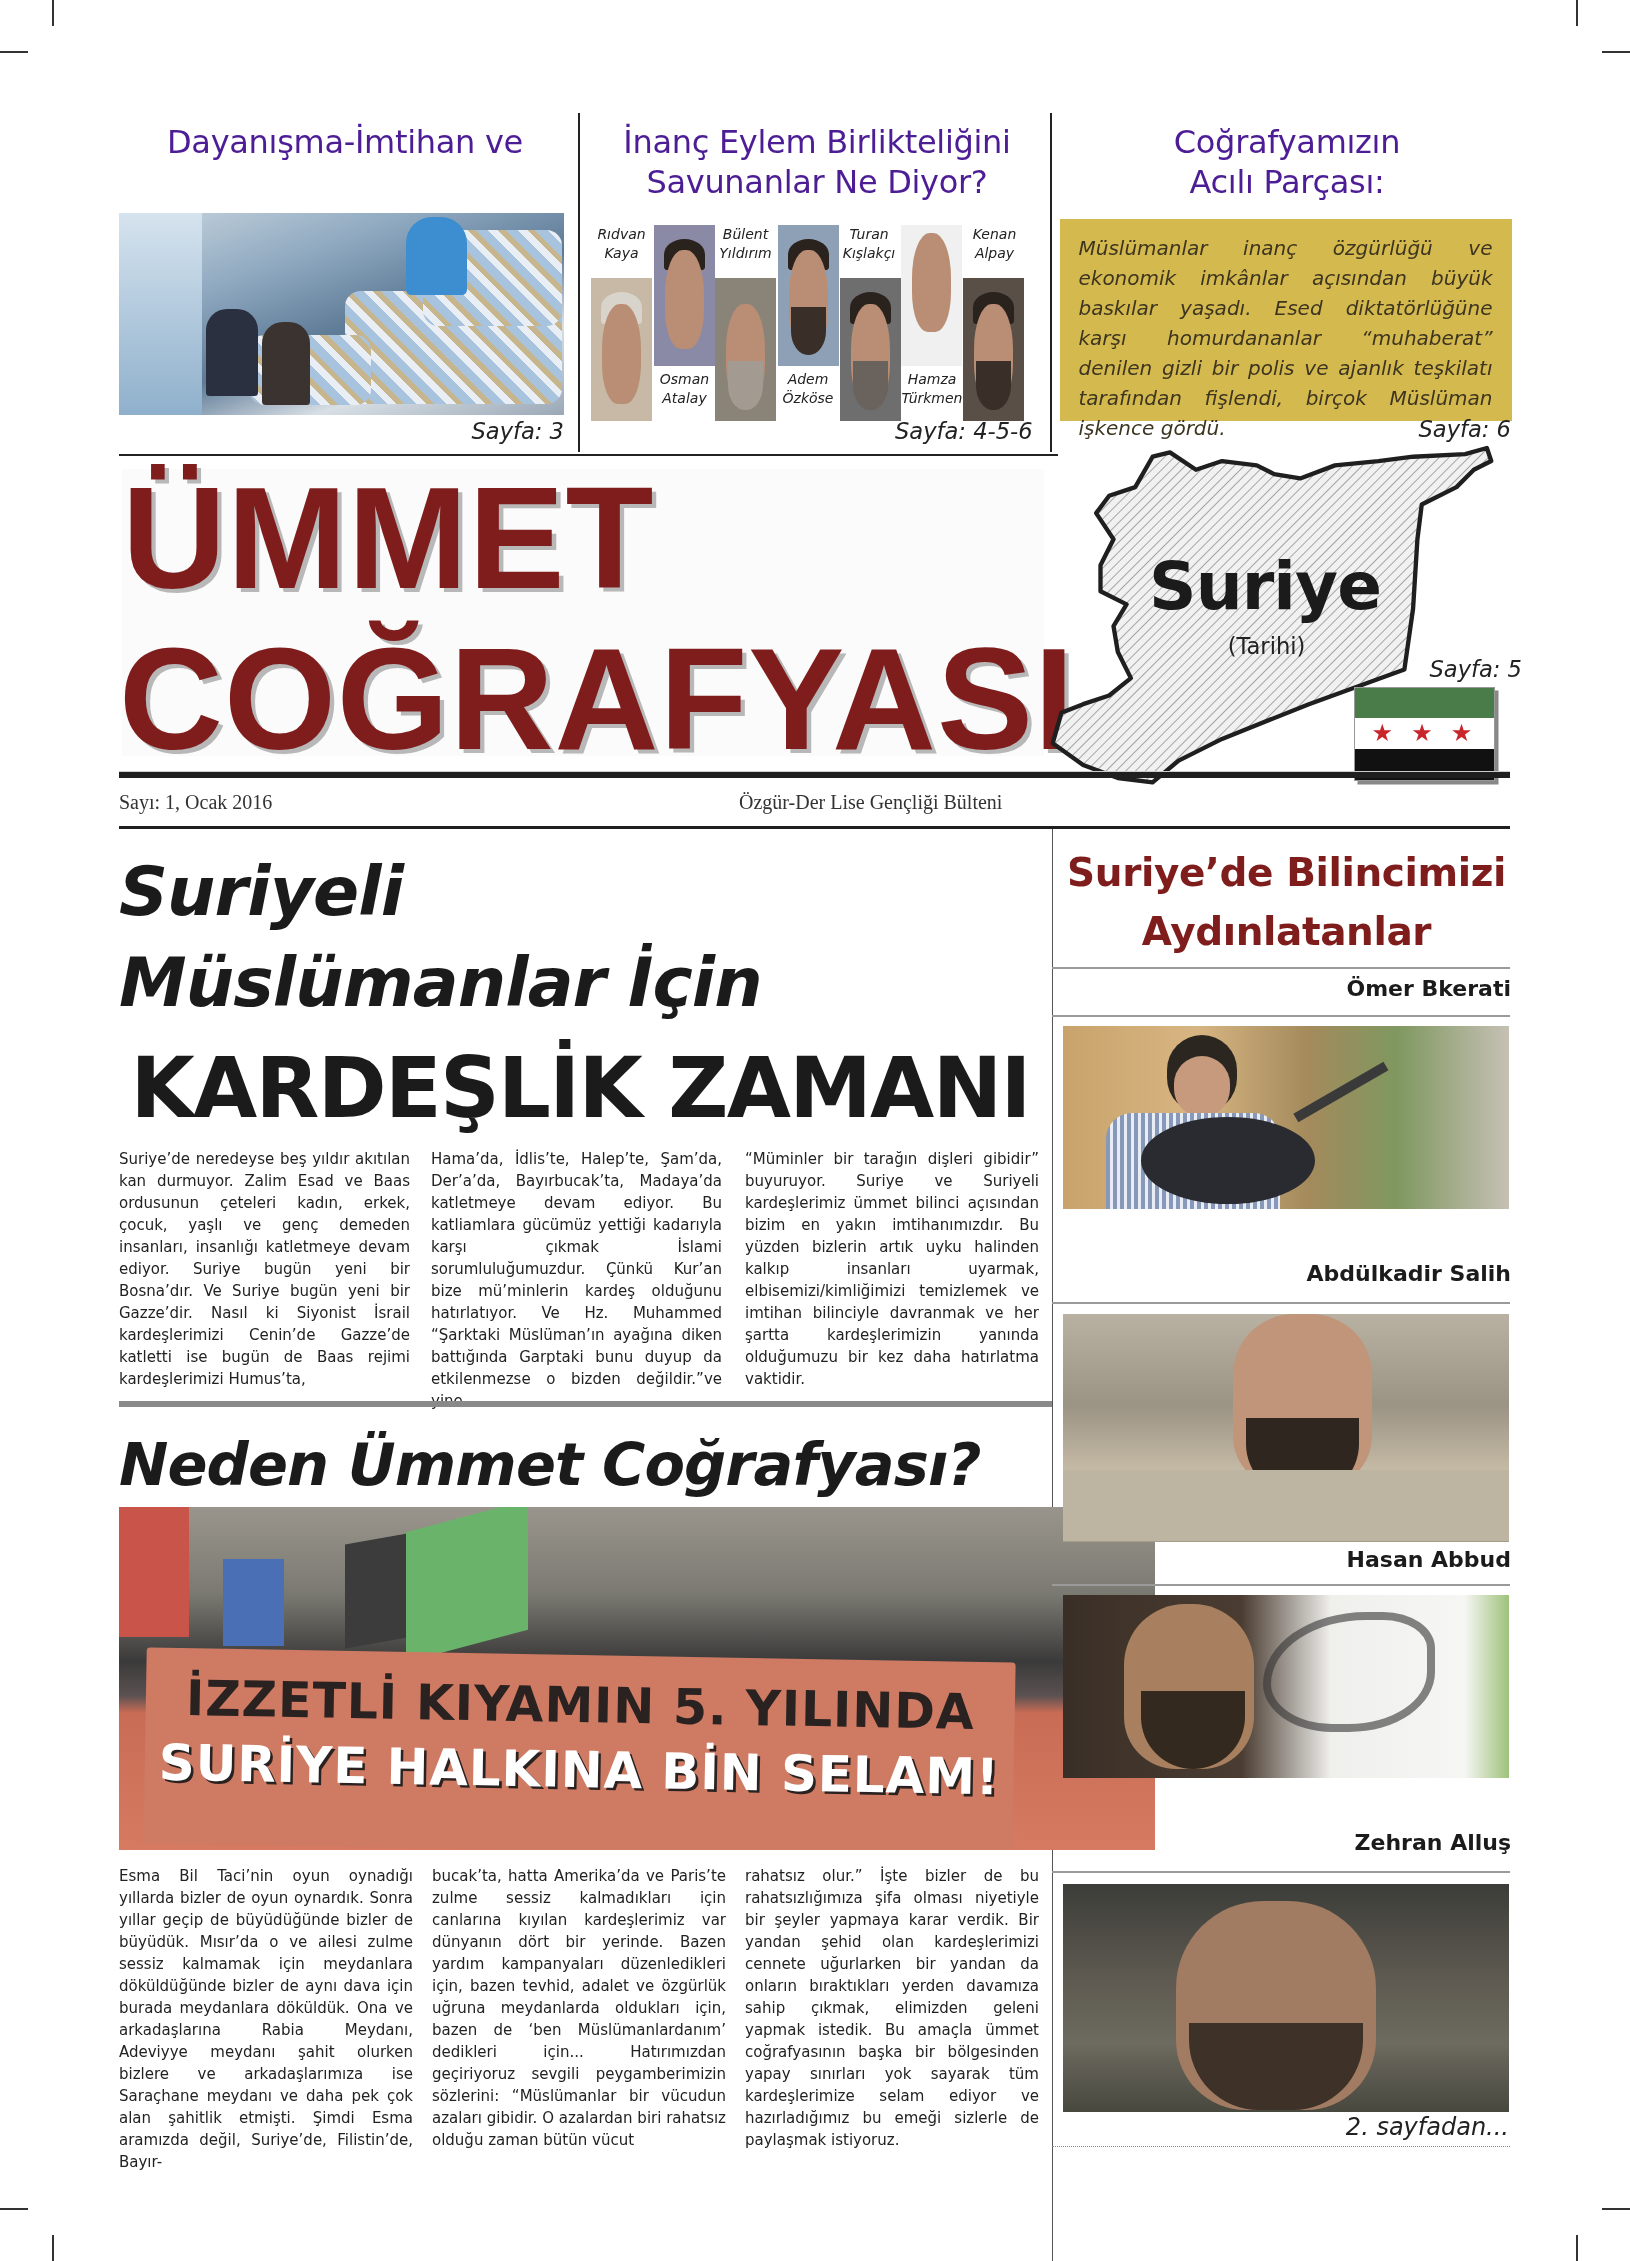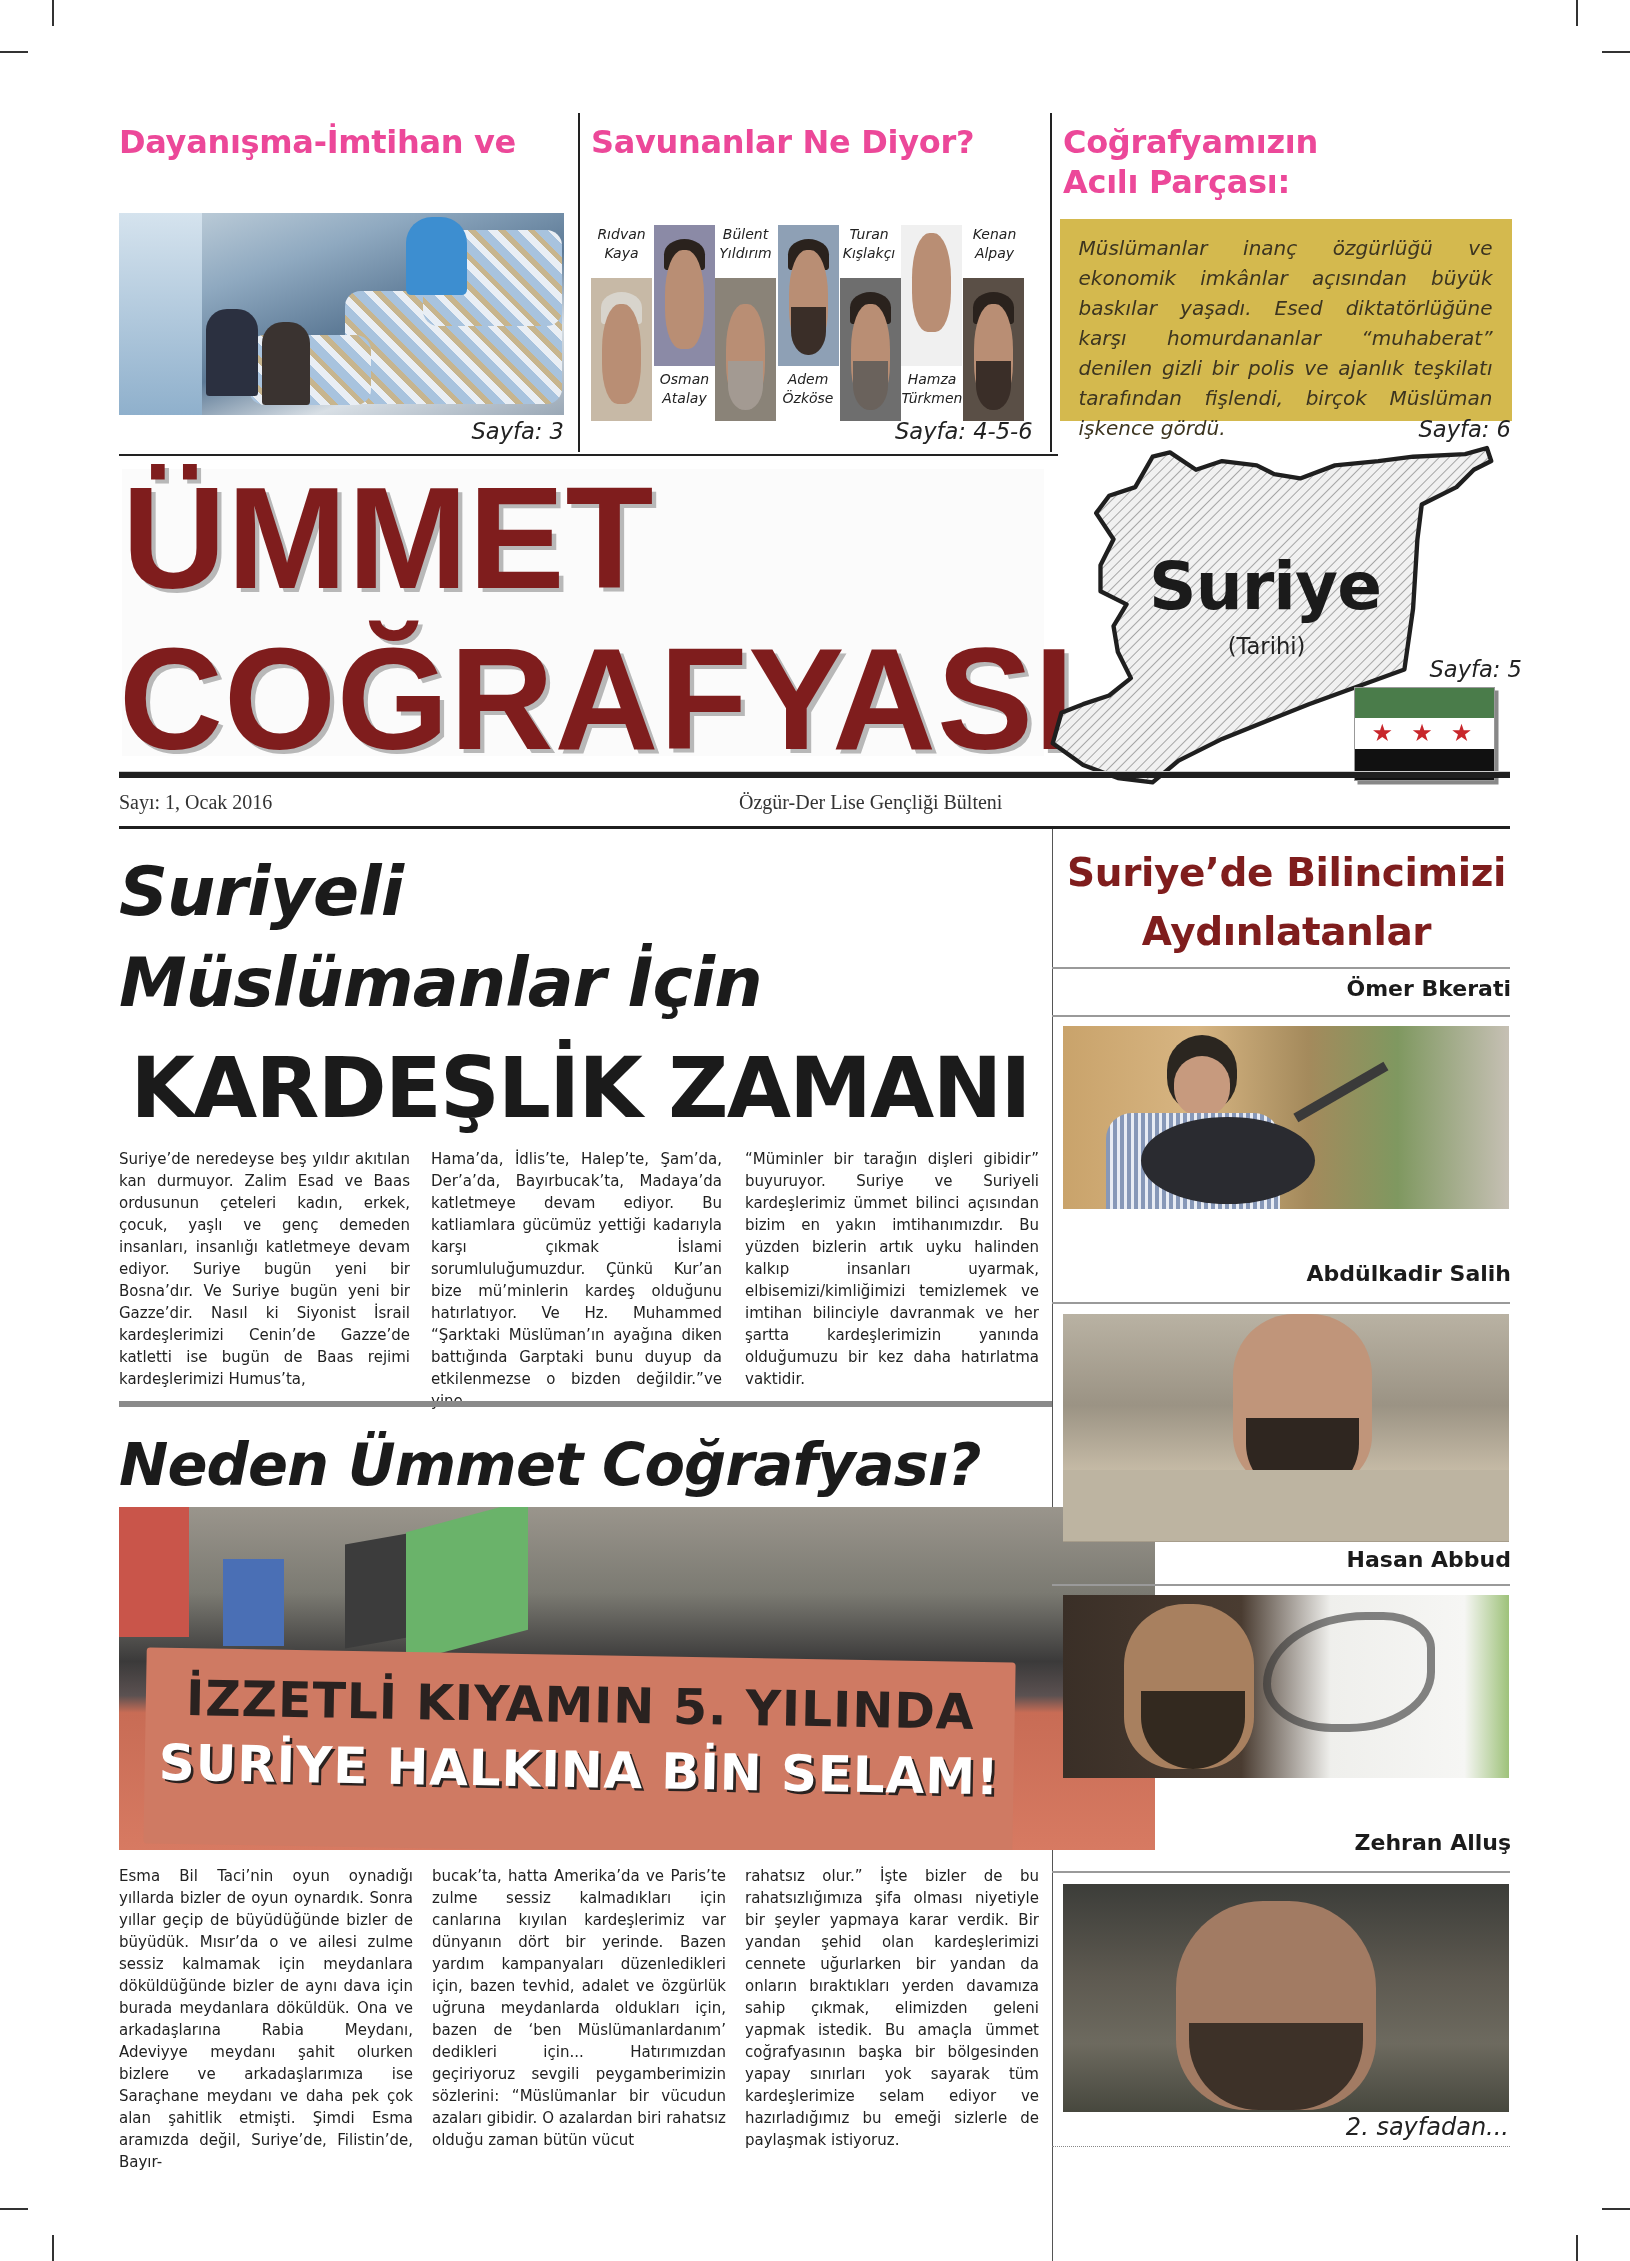--- a/index.html
+++ b/index.html
@@ -3,21 +3,21 @@
 <meta charset="utf-8">
 <style>
   html, body { margin: 0; padding: 0; background: #ffffff; }
   body { width: 1630px; height: 2261px; position: relative; overflow: hidden;
          font-family: "DejaVu Sans", sans-serif; color: #1a1a1a; }
   .abs { position: absolute; }
   .crop { position: absolute; background: #333; }
   .sans { font-family: "DejaVu Sans", sans-serif; }
 
   
-  .teaser-title { font-family: "DejaVu Sans", sans-serif; font-weight: bold; font-size: 32px; line-height: 40px; letter-spacing: -0.3px; color: #ec4899; }
+  .teaser-title { font-family: "DejaVu Sans", sans-serif; font-weight: normal; font-size: 32px; line-height: 40px; letter-spacing: -0.3px; color: #4c1d95; text-align: center; }
   .sayfa { font-family: "DejaVu Sans", sans-serif; font-style: italic; font-size: 22.6px; color: #222; text-align: right; }
   .vrule { position: absolute; width: 1.7px; background: #222; }
   .hrule { position: absolute; height: 1.7px; background: #222; }
 
   .photo { position: absolute; overflow: hidden; }
   .ph-people { background: linear-gradient(160deg,#c9d6df 0%,#8fa9c0 30%,#5d7a96 55%,#d8dfe5 75%,#9aa8b6 100%); }
   .ph-people .blanket { position:absolute; border-radius: 15.6px; background: repeating-linear-gradient(45deg,#a8c3de 0 8.7px,#e9eef4 8.7px 15.6px,#c7b58e 15.6px 21px); }
   .face { position: absolute; overflow: hidden; }
   .face .skin { position:absolute; left:18%; top:18%; width:64%; height:70%; border-radius: 45% 45% 40% 40%; background:#b98e74; }
   .face .beard { position:absolute; left:22%; top:58%; width:56%; height:34%; border-radius: 0 0 50% 50%; background:#3a2e28; }
@@ -77,20 +77,21 @@
     <div style="position:absolute;left:143px;top:109px;width:48px;height:83px;background:#3a3330;border-radius:21px 21px 3.5px 3.5px;"></div>
     <div style="position:absolute;left:0;top:0;width:83px;height:202px;background:linear-gradient(180deg,#d5e3ee,#8fb0cc);"></div>
   </div>
   <div class="sayfa" style="position:absolute;right:7px;top:296px;">Sayfa: 3</div>
 </div>
 
 <div class="vrule" style="left:578px;top:113px;height:339px;"></div>
 
 <div class="abs" style="left:591px;top:122px;width:452px;height:330px;">
   <div class="teaser-title">
+    <div>İnanç Eylem Birlikteliğini</div>
     <div>Savunanlar Ne Diyor?</div>
   </div>
 
   <div class="face-name" style="left:0;top:103px;width:61px;">
     <div>Rıdvan</div>
       <div>Kaya</div>
   </div>
   <div class="face" style="left:0;top:156px;width:61px;height:143px;background:#c7b9a6;">
       <div class="hair" style="background:#d8d4cc;"></div>
       <div class="skin"></div>

